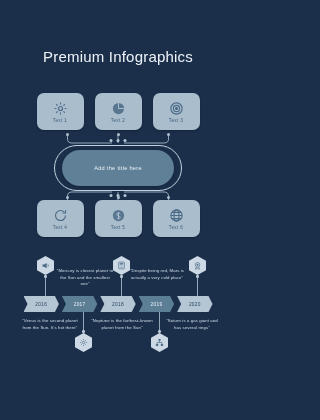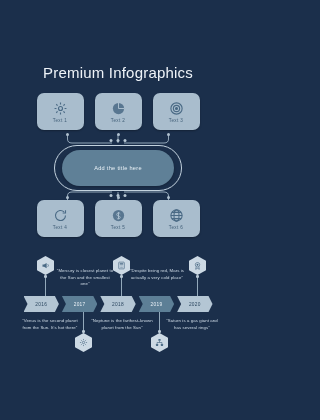--- a/index.html
+++ b/index.html
@@ -13,21 +13,21 @@
   body {
     background: #1b2f4b;
     font-family: "Liberation Sans", sans-serif;
     color: #e8eef4;
     position: relative;
   }
 
   
   .page-title {
     position: absolute;
-    top: 64px;
+    top: 48px;
     left: 0;
     width: 236px;
     text-align: center;
     font-size: 15px;
     font-weight: 400;
     letter-spacing: 0.2px;
     color: #eef3f8;
   }
 
   

